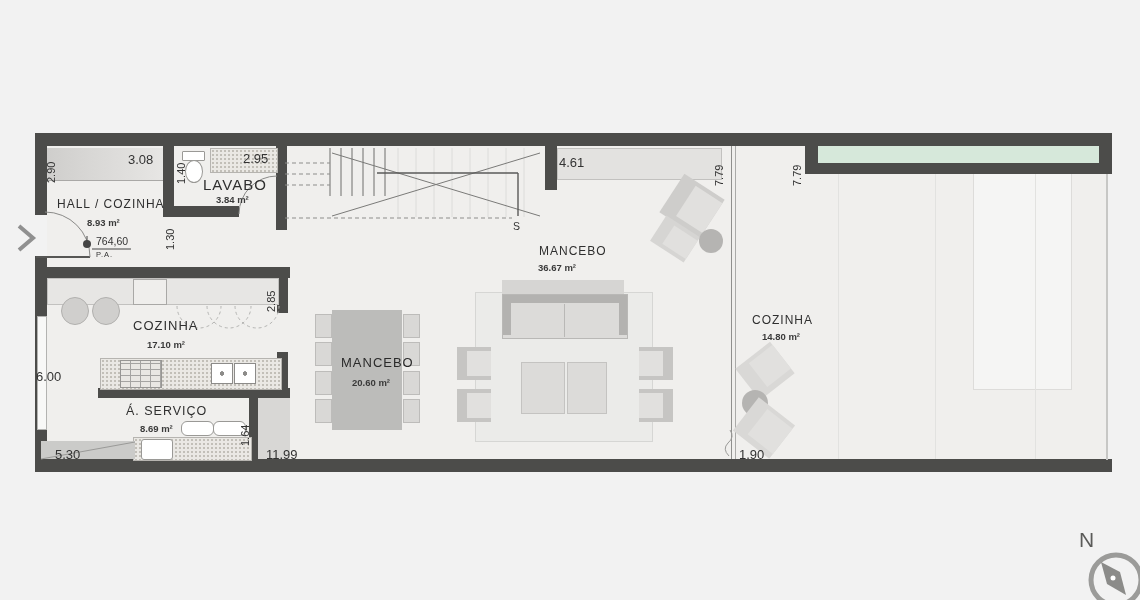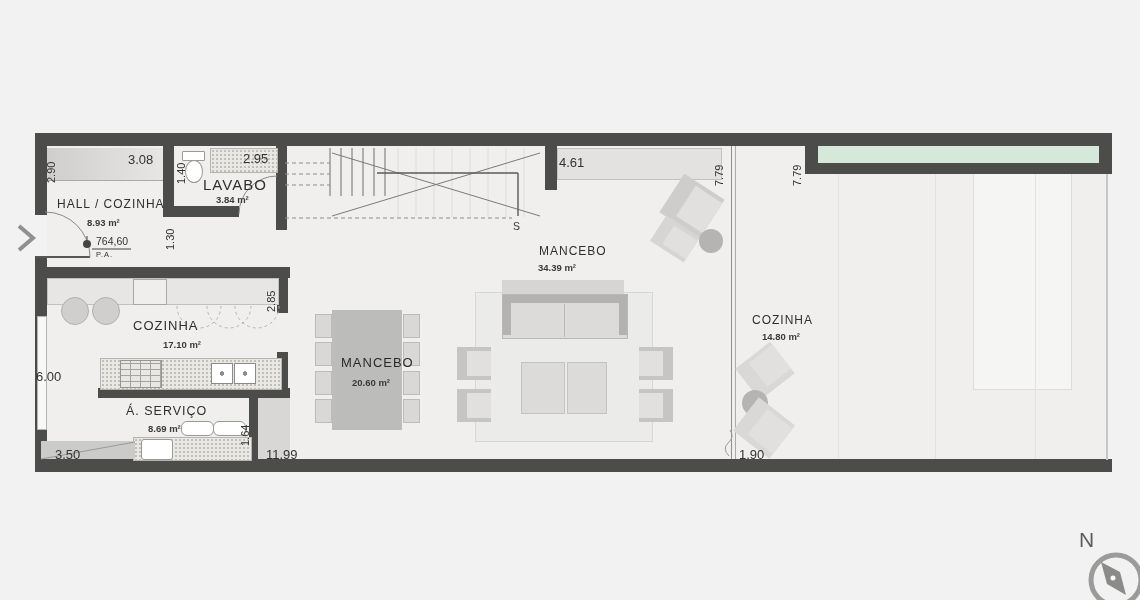--- a/index.html
+++ b/index.html
@@ -186,42 +186,42 @@
       <polygon points="1101,562 1120,572 1126,595 1107,584" fill="#8b8b89"></polygon>
       <circle cx="1113" cy="578" r="2.5" fill="#ffffff"></circle>
     </g>
   </svg>
 
   <div class="room-name" style="left:57px;top:197px;font-size:12px;">HALL / COZINHA</div>
   <div class="room-area" style="left:87px;top:217px;">8.93 m²</div>
   <div class="room-name" style="left:203px;top:176px;font-size:15px;">LAVABO</div>
   <div class="room-area" style="left:216px;top:194px;">3.84 m²</div>
   <div class="room-name" style="left:133px;top:318px;font-size:13px;">COZINHA</div>
-  <div class="room-area" style="left:147px;top:339px;margin-left:16px;">17.10 m²</div>
+  <div class="room-area" style="left:147px;top:339px;">17.10 m²</div>
   <div class="room-name" style="left:126px;top:404px;font-size:12.5px;">Á.  SERVIÇO</div>
-  <div class="room-area" style="left:148px;top:423px;">8.69 m²</div>
+  <div class="room-area" style="left:140px;top:423px;">8.69 m²</div>
   <div class="room-name" style="left:341px;top:355px;font-size:13px;color:#2a2a2a;">MANCEBO</div>
   <div class="room-area" style="left:352px;top:377px;">20.60 m²</div>
   <div class="room-name" style="left:539px;top:244px;">MANCEBO</div>
-  <div class="room-area" style="left:538px;top:262px;">34.39 m²</div>
+  <div class="room-area" style="left:538px;top:262px;">36.67 m²</div>
   <div class="room-name" style="left:752px;top:313px;">COZINHA</div>
   <div class="room-area" style="left:762px;top:331px;">14.80 m²</div>
 
   <div class="vdim" style="left:45px;top:183px;">2.90</div>
   <div class="dim" style="left:128px;top:152px;">3.08</div>
   <div class="vdim" style="left:175px;top:184px;">1.40</div>
   <div class="dim" style="left:243px;top:151px;">2.95</div>
   <div class="vdim" style="left:164px;top:250px;">1.30</div>
   <div class="dim" style="left:559px;top:155px;">4.61</div>
   <div class="vdim" style="left:713px;top:186px;">7.79</div>
   <div class="vdim" style="left:791px;top:186px;">7.79</div>
   <div class="vdim" style="left:265px;top:312px;">2.85</div>
   <div class="dim" style="left:36px;top:369px;">6.00</div>
   <div class="vdim" style="left:239px;top:446px;">1.64</div>
-  <div class="dim" style="left:55px;top:447px;">3.50</div>
+  <div class="dim" style="left:55px;top:447px;">5.30</div>
   <div class="dim" style="left:266px;top:447px;">11.99</div>
   <div class="dim" style="left:739px;top:447px;">1.90</div>
 
   <div class="dim" style="left:96px;top:235px;font-size:10.5px;">764,60</div>
   <div class="dim" style="left:96px;top:250px;font-size:7.5px;letter-spacing:1px;">P.A.</div>
 
   <div class="dim" style="left:513px;top:220px;font-size:10.5px;">S</div>
 
   <div class="dim" style="left:1079px;top:528px;font-size:21px;color:#5b5b59;">N</div>
 

